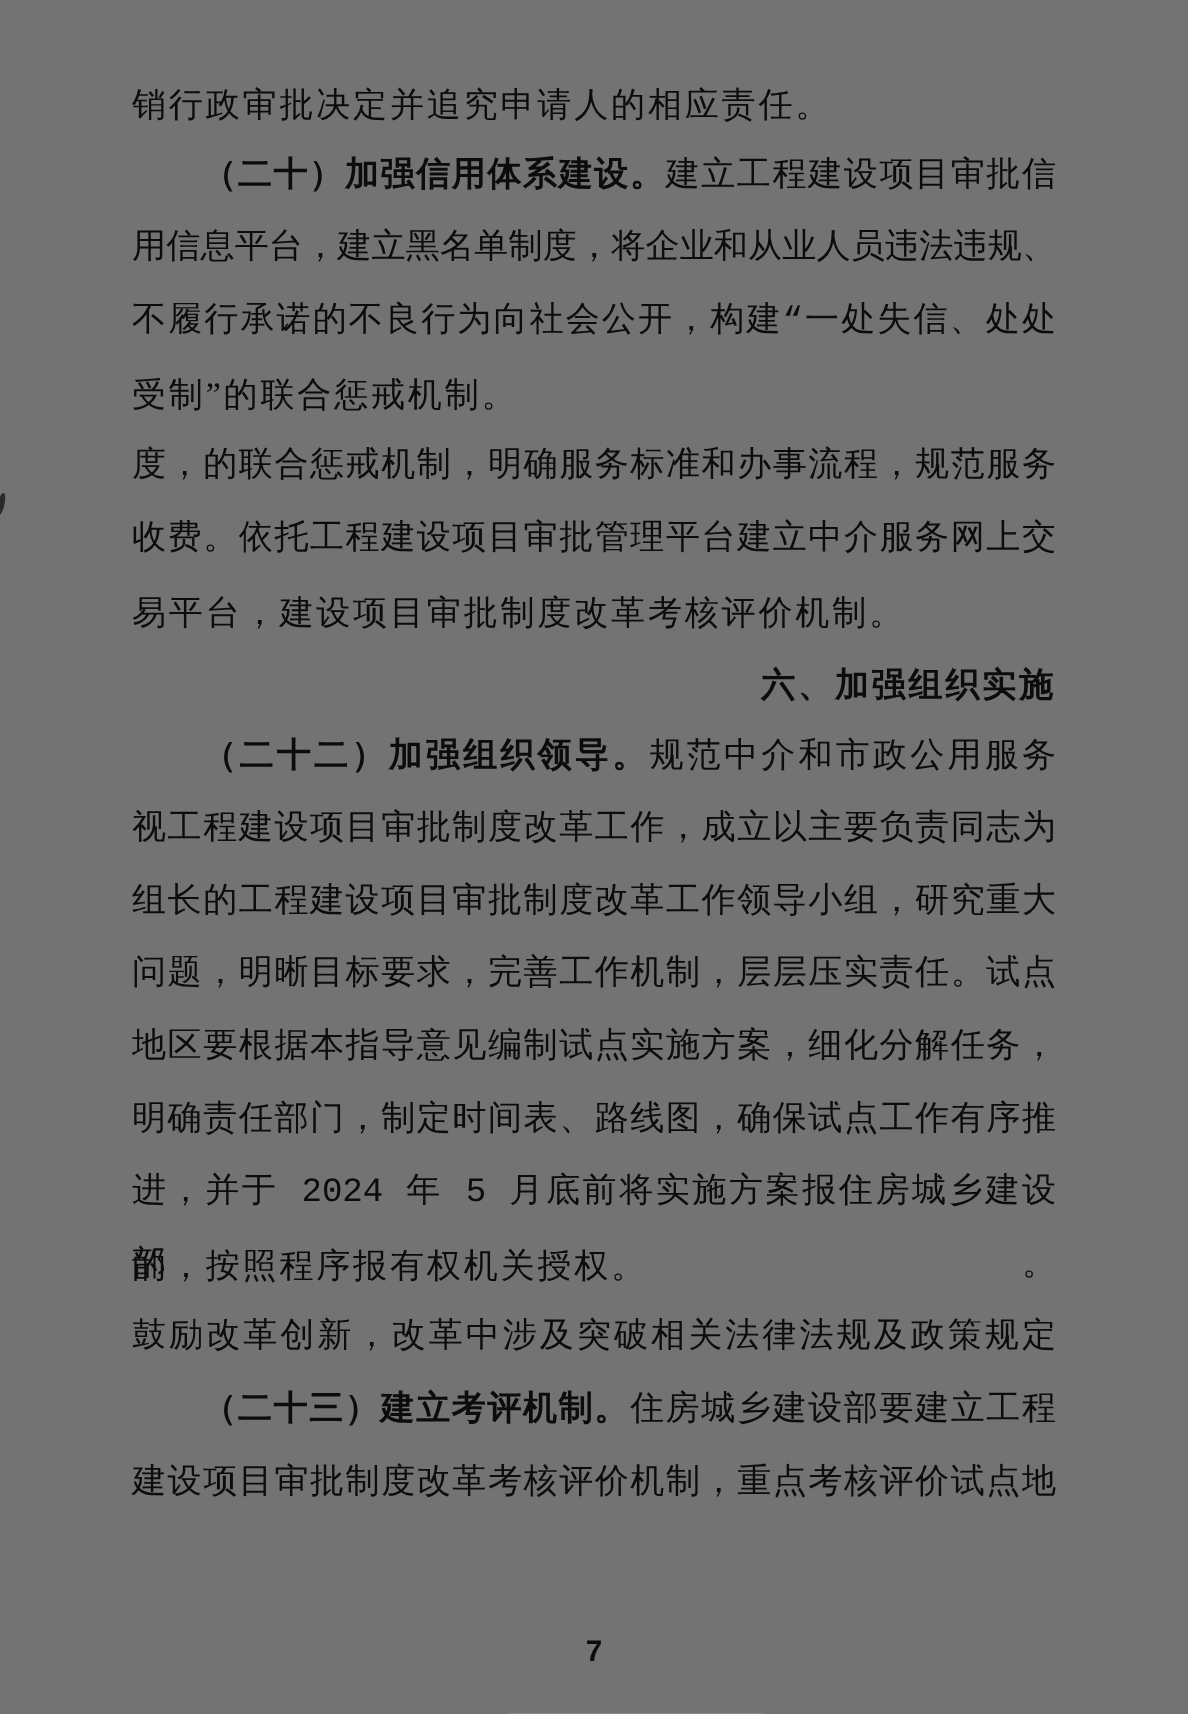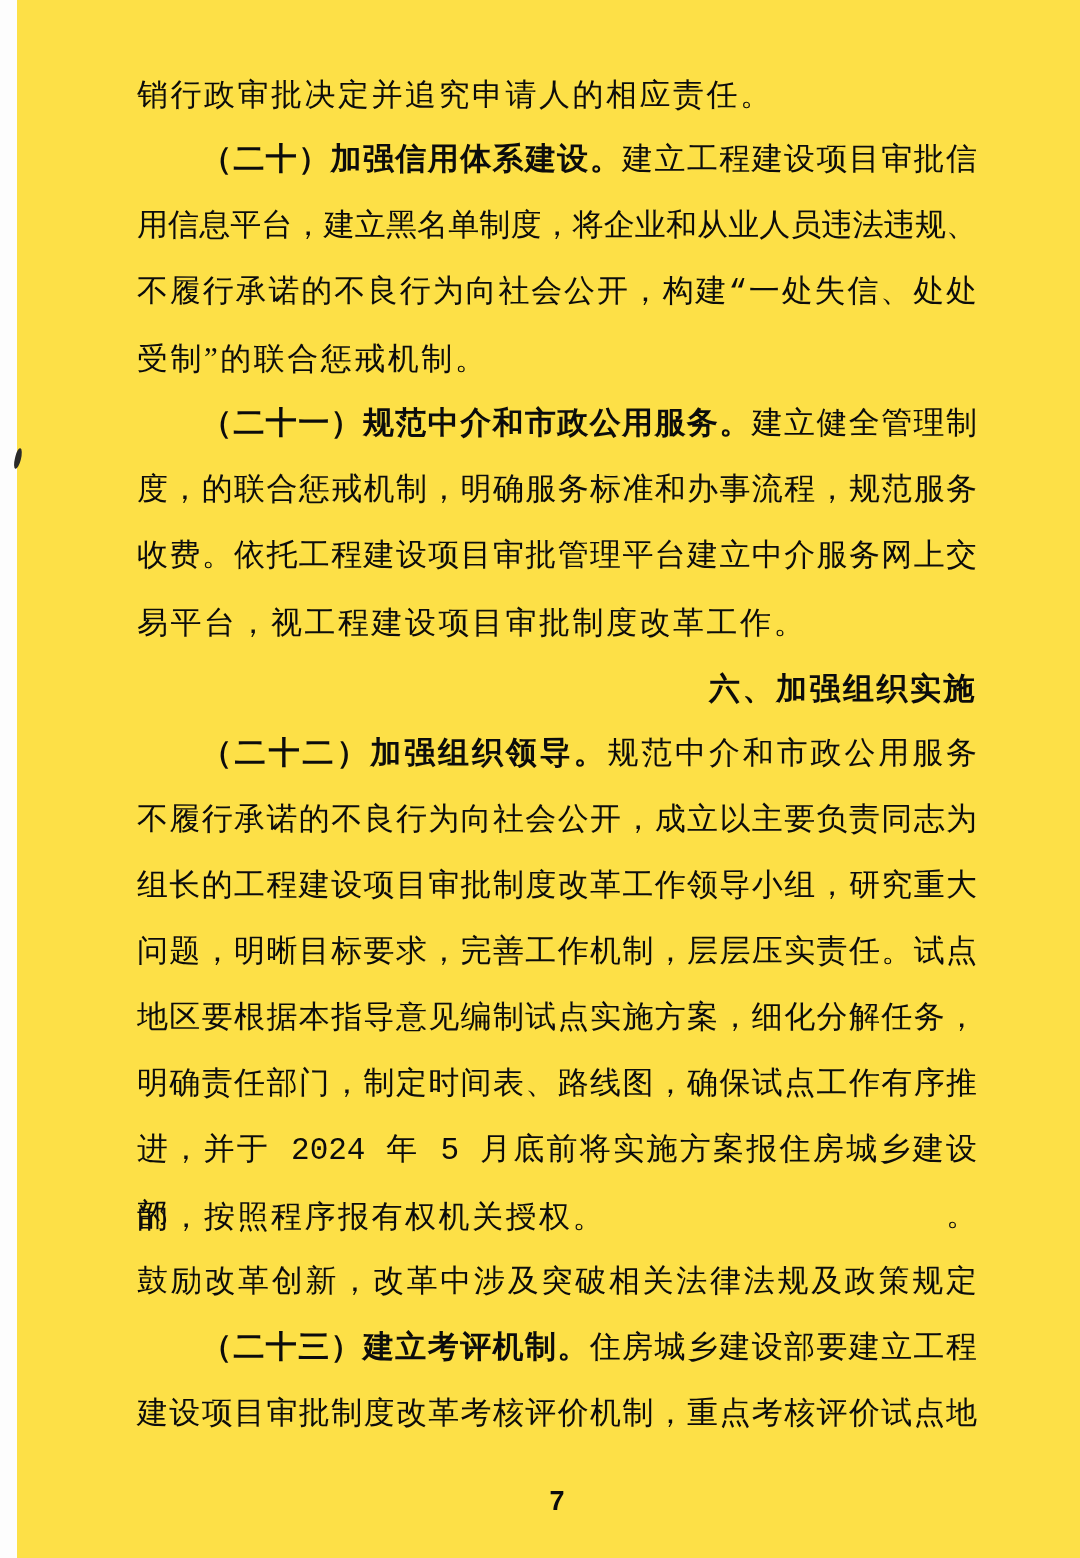--- a/index.html
+++ b/index.html
@@ -11,22 +11,21 @@
     height: 1558px;
     background: #fdfdfd;
     position: relative;
     overflow: hidden;
     font-family: "Liberation Serif", "DejaVu Serif", serif;
     color: #0c0c0c;
   }
   .page {
     position: absolute;
     inset: 0;
-    background: #fde047;
-    margin-left: 17px;
+    background: #737373;
   }
   .textblock {
     position: absolute;
     left: 120px;
     top: 62px;
     width: 840px;
   }
   .line {
     height: 66px;
     line-height: 66px;
@@ -76,27 +75,26 @@
 <body>
 
 <div class="page">
   <div class="scan-artifact"></div>
   <main class="textblock" id="textblock">
       <div class="line"><span class="seg">销行政审批决定并追究申请人的相应责任。</span></div>
       <div class="line indent justify"><span class="seg bold">（二十）加强信用体系建设。</span><span class="seg">建立工程建设项目审批信</span></div>
       <div class="line justify"><span class="seg">用信息平台，建立黑名单制度，将企业和从业人员违法违规、</span></div>
       <div class="line justify"><span class="seg">不履行承诺的不良行为向社会公开，构建“一处失信、处处</span></div>
       <div class="line"><span class="seg">受制”的联合惩戒机制。</span></div>
-      <div class="line indent justify"><span class="seg bold">（二十一）规范中介和市政公用服务。</span><span class="seg">建立健全管理制</span></div>
       <div class="line justify"><span class="seg">度，的联合惩戒机制，明确服务标准和办事流程，规范服务</span></div>
       <div class="line justify"><span class="seg">收费。依托工程建设项目审批管理平台建立中介服务网上交</span></div>
-      <div class="line"><span class="seg">易平台，视工程建设项目审批制度改革工作。</span></div>
+      <div class="line"><span class="seg">易平台，建设项目审批制度改革考核评价机制。</span></div>
       <div class="line indent"><span class="seg bold">六、加强组织实施</span></div>
       <div class="line indent justify"><span class="seg bold">（二十二）加强组织领导。</span><span class="seg">规范中介和市政公用服务</span></div>
-      <div class="line justify"><span class="seg">不履行承诺的不良行为向社会公开，成立以主要负责同志为</span></div>
+      <div class="line justify"><span class="seg">视工程建设项目审批制度改革工作，成立以主要负责同志为</span></div>
       <div class="line justify"><span class="seg">组长的工程建设项目审批制度改革工作领导小组，研究重大</span></div>
       <div class="line justify"><span class="seg">问题，明晰目标要求，完善工作机制，层层压实责任。试点</span></div>
       <div class="line justify"><span class="seg">地区要根据本指导意见编制试点实施方案，细化分解任务，</span></div>
       <div class="line justify"><span class="seg">明确责任部门，制定时间表、路线图，确保试点工作有序推</span></div>
       <div class="line justify"><span class="seg">进，并于 2024 年 5 月底前将实施方案报住房城乡建设部。</span></div>
       <div class="line"><span class="seg">的，按照程序报有权机关授权。</span></div>
       <div class="line justify"><span class="seg">鼓励改革创新，改革中涉及突破相关法律法规及政策规定</span></div>
       <div class="line indent justify"><span class="seg bold">（二十三）建立考评机制。</span><span class="seg">住房城乡建设部要建立工程</span></div>
       <div class="line justify"><span class="seg">建设项目审批制度改革考核评价机制，重点考核评价试点地</span></div>
     </main>

